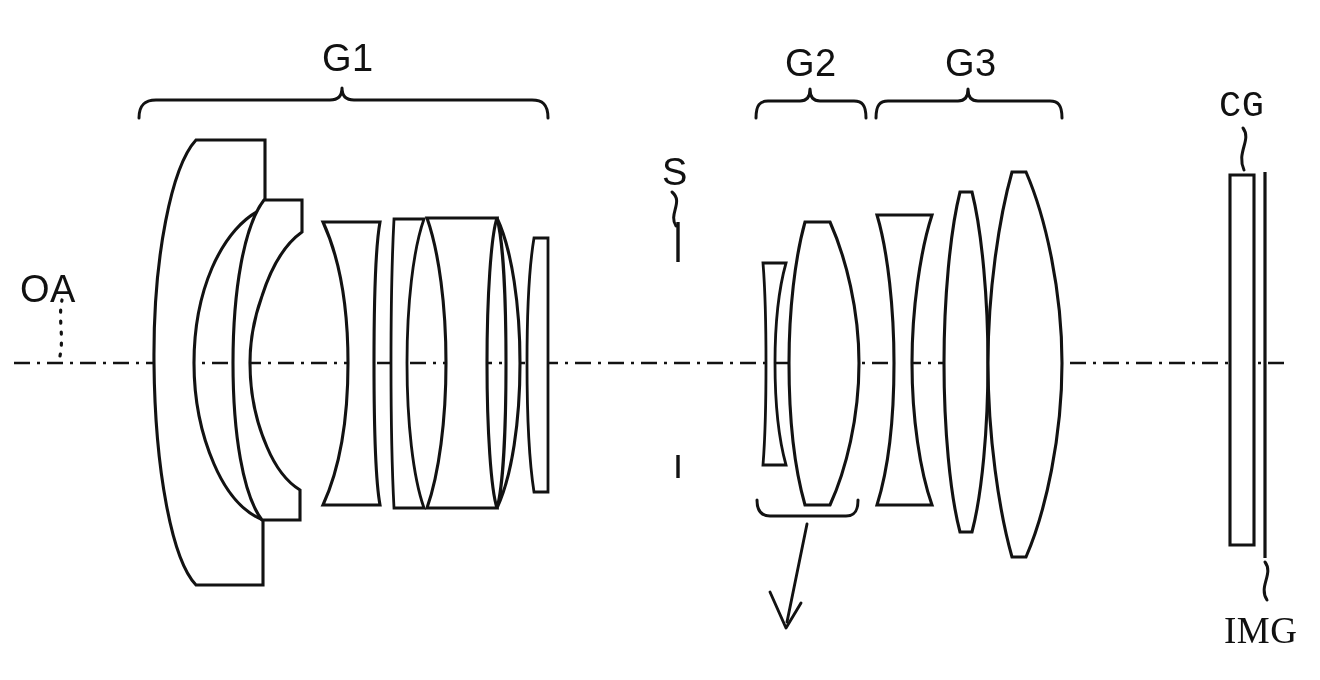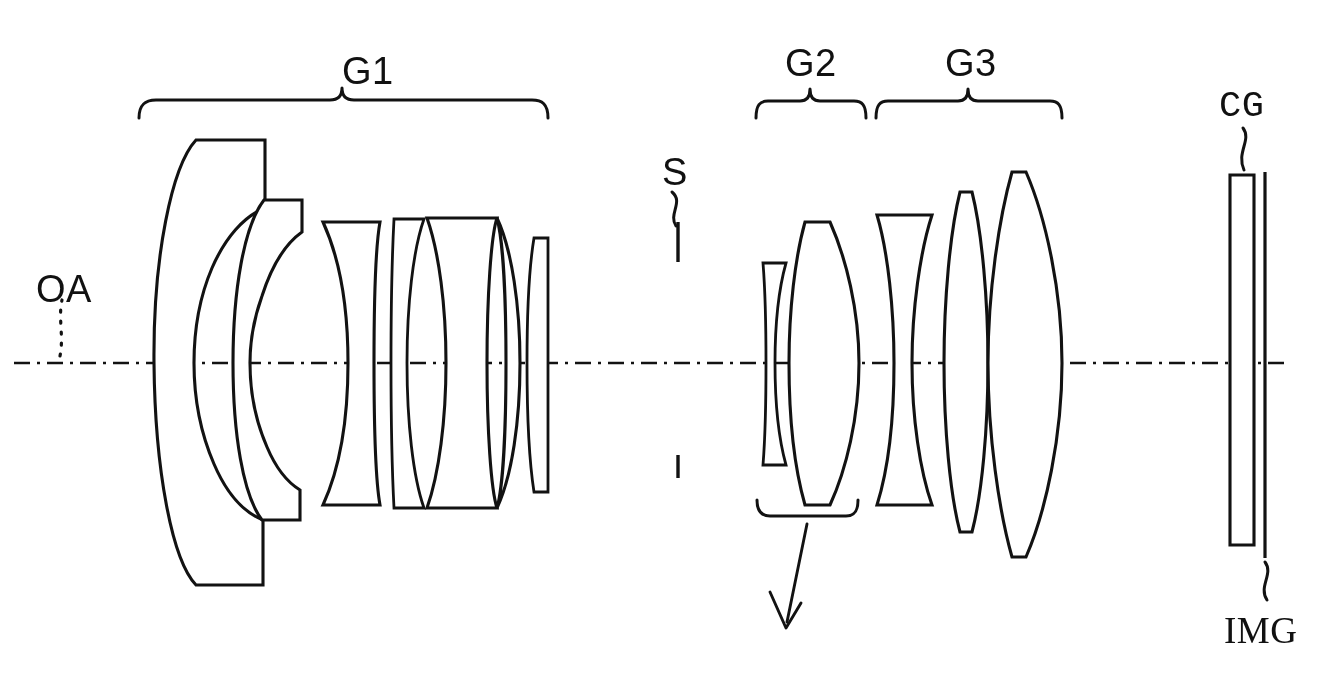--- a/index.html
+++ b/index.html
@@ -295,23 +295,23 @@
     </g>
 
     <g>
       <path class="img-plane" d="M 1265 172 L 1265 558"></path>
       <path class="leader-wavy" d="M 1265 562
                C 1274 574, 1258 586, 1267 600"></path>
     </g>
 
   </svg>
 
-  <div class="fig-label sans" style="left:36px; top:270px;">OA</div>
-
-  <div class="fig-label sans" style="left:322px; top:52px;margin-left:20px;">G1</div>
+  <div class="fig-label sans" style="left:20px; top:270px;">OA</div>
+
+  <div class="fig-label sans" style="left:322px; top:39px;">G1</div>
 
   <div class="fig-label sans" style="left:662px; top:153px;">S</div>
 
   <div class="fig-label sans" style="left:785px; top:44px;text-align:center;">G2</div>
 
   <div class="fig-label sans" style="left:945px; top:44px;text-align:center;">G3</div>
 
   <div class="fig-label" style="left:1219px; top:88px;font-family:Liberation Mono, monospace;">CG</div>
 
   <div class="fig-label" style="left:1224px; top:612px;text-align:center;">IMG</div>

